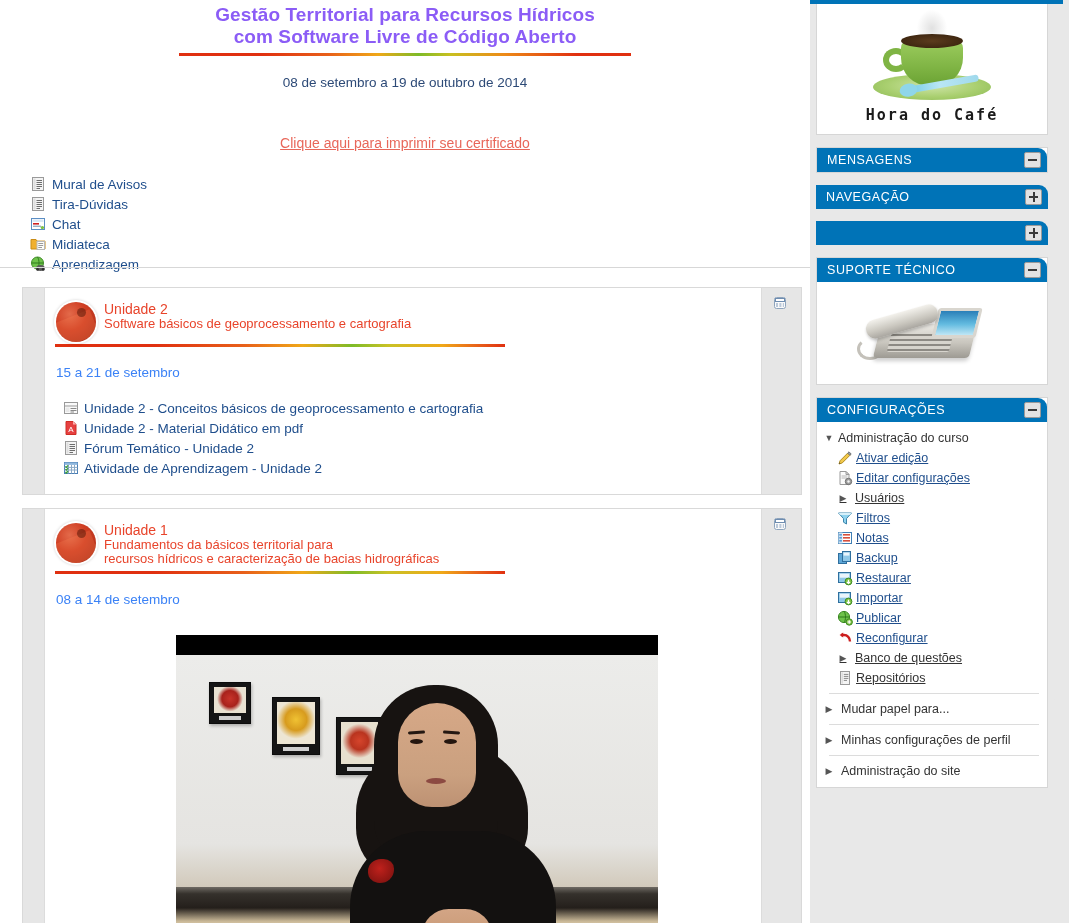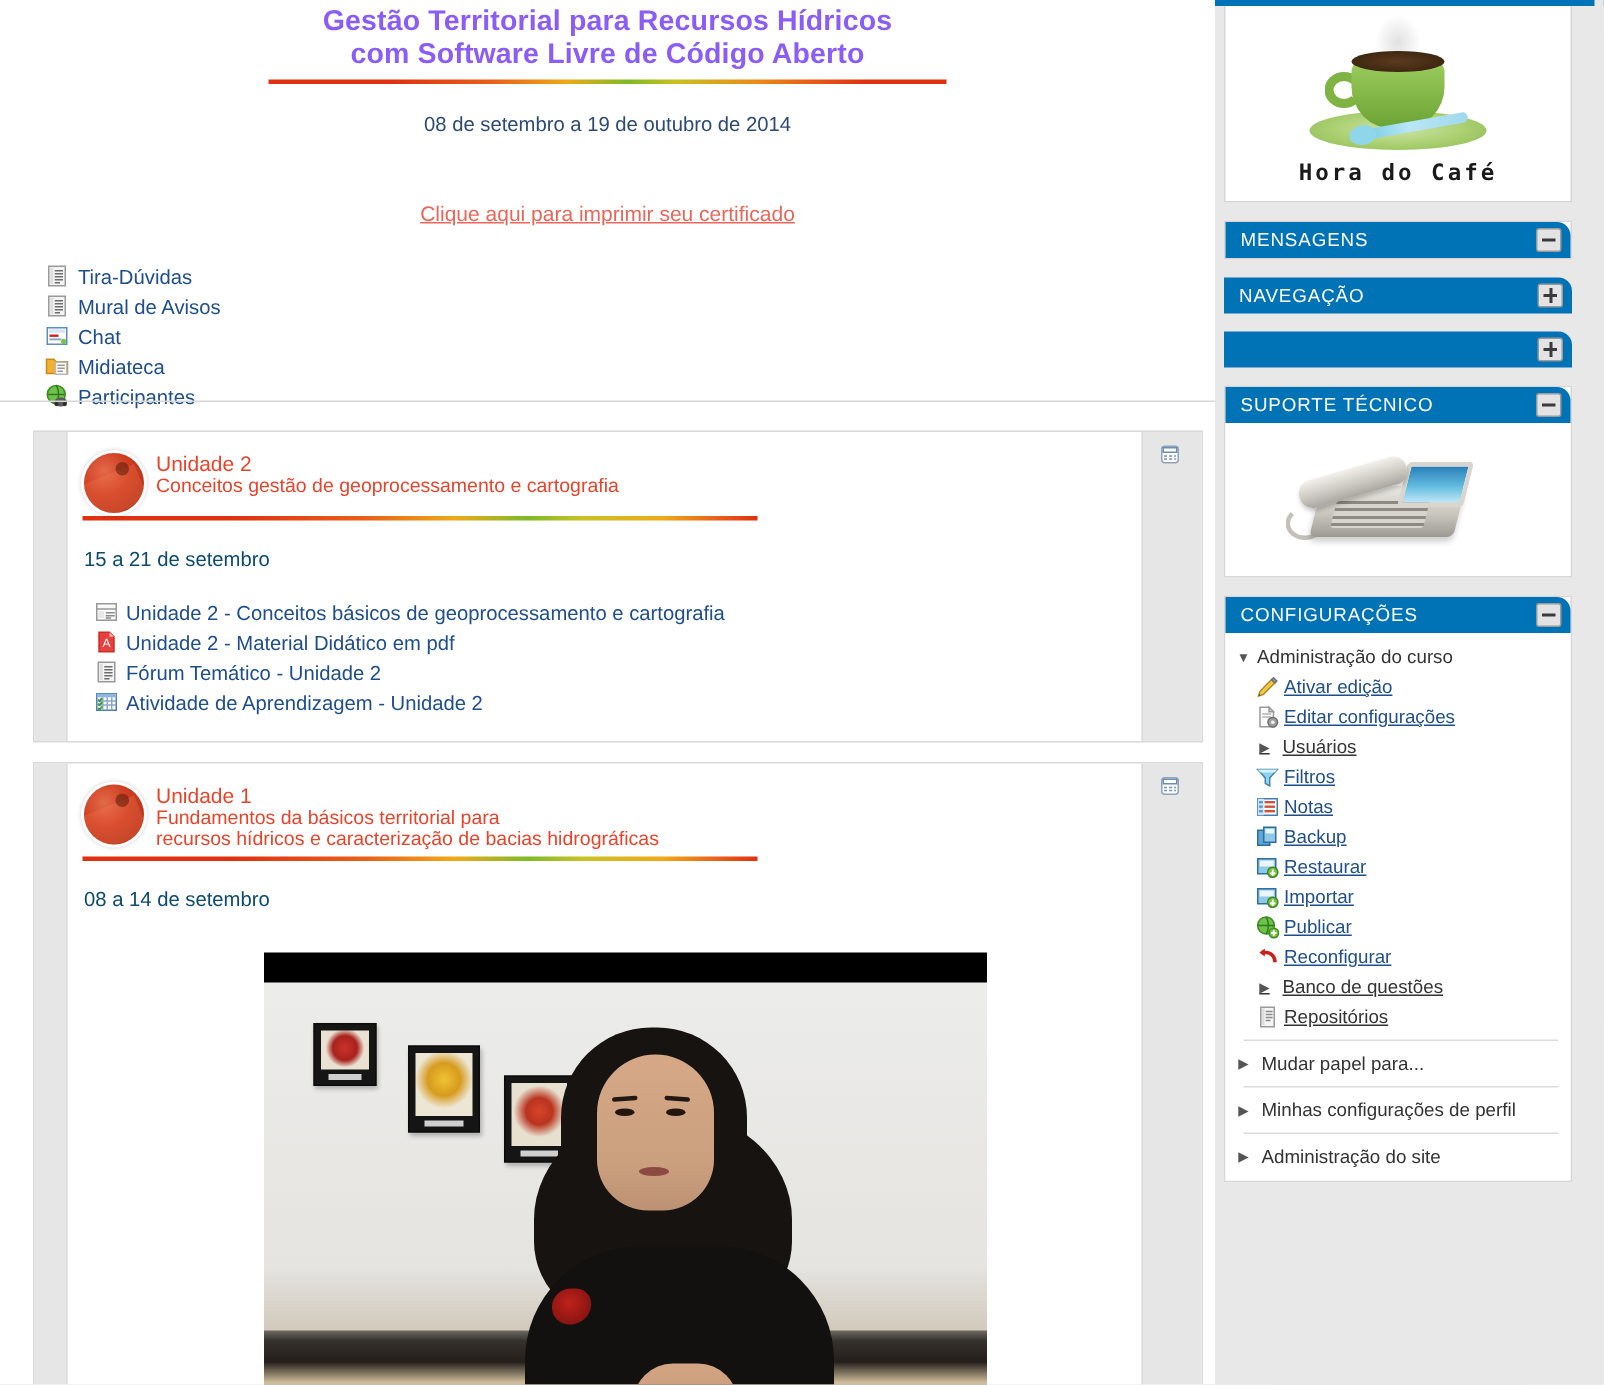--- a/index.html
+++ b/index.html
@@ -170,21 +170,21 @@
     background: linear-gradient(to right,
       #E03010 0%, #E03010 22%, #E8601A 42%,
       #F0A818 55%, #7DBB28 66%, #C9C226 74%,
       #F0A818 86%, #E8601A 94%, #E03010 100%);
   }
   .unit-rule.r1 { width: 450px; margin-left: -1px; }
   .unit-rule.r2 { width: 450px; margin-left: -1px; }
 
   .unit-dates {
     margin-top: 18px;
-    color: #0c4a6e;
+    color: #3b82f6;
     font-size: 13.5px;
   }
   .res-list {
     margin: 18px 0 0 7px;
     padding: 0;
     list-style: none;
   }
   .res-list li {
     display: flex;
     align-items: center;
@@ -462,37 +462,37 @@
             <rect x="3.5" y="2.5" width="2" height="11" fill="#dedede"></rect>
             <g stroke="#6d6d6d" stroke-width="1">
                 <line x1="6.5" y1="4.5" x2="12" y2="4.5"></line>
                 <line x1="6.5" y1="6.5" x2="12" y2="6.5"></line>
                 <line x1="6.5" y1="8.5" x2="12" y2="8.5"></line>
                 <line x1="6.5" y1="10.5" x2="12" y2="10.5"></line>
                 <line x1="6.5" y1="12.5" x2="10" y2="12.5"></line>
               </g>
           </svg>
         </span>
-        <span class="lnk">Tira-Dúvidas</span>
+        <span class="lnk">Mural de Avisos</span>
       </li>
       <li>
         <span class="ico">
           <svg width="16" height="16" viewBox="0 0 16 16">
             <rect x="2.5" y="1.5" width="11" height="13" fill="#f4f4f4" stroke="#9a9a9a"></rect>
             <rect x="3.5" y="2.5" width="2" height="11" fill="#dedede"></rect>
             <g stroke="#6d6d6d" stroke-width="1">
                 <line x1="6.5" y1="4.5" x2="12" y2="4.5"></line>
                 <line x1="6.5" y1="6.5" x2="12" y2="6.5"></line>
                 <line x1="6.5" y1="8.5" x2="12" y2="8.5"></line>
                 <line x1="6.5" y1="10.5" x2="12" y2="10.5"></line>
                 <line x1="6.5" y1="12.5" x2="10" y2="12.5"></line>
               </g>
           </svg>
         </span>
-        <span class="lnk">Mural de Avisos</span>
+        <span class="lnk">Tira-Dúvidas</span>
       </li>
       <li>
         <span class="ico">
           <svg width="16" height="16" viewBox="0 0 16 16">
             <rect x="1.5" y="2.5" width="13" height="11" fill="#ffffff" stroke="#5b8ec4"></rect>
             <rect x="2.5" y="3.5" width="11" height="2.4" fill="#d9e7f5"></rect>
             <rect x="3" y="7" width="6" height="1.6" fill="#cf2222"></rect>
             <rect x="3" y="9.6" width="8" height="1.3" fill="#8fa8c0"></rect>
             <circle cx="12.4" cy="11.6" r="1.7" fill="#7ec243"></circle>
           </svg>
@@ -516,21 +516,21 @@
       <li>
         <span class="ico">
           <svg width="16" height="16" viewBox="0 0 16 16">
             <circle cx="7.5" cy="7" r="6" fill="#6ec24a" stroke="#3e8a25"></circle>
             <path d="M2 7h11M7.5 1.2c2 2.4 2 9 0 11.6" stroke="#2f7a1c" fill="none"></path>
             <ellipse cx="10.5" cy="12" rx="4.3" ry="3" fill="#5b5b5b"></ellipse>
             <circle cx="7.6" cy="13.4" r="1.4" fill="#2d2d2d"></circle>
             <circle cx="13.2" cy="13.4" r="1.4" fill="#2d2d2d"></circle>
           </svg>
         </span>
-        <span class="lnk">Participantes</span>
+        <span class="lnk">Aprendizagem</span>
       </li>
     </ul>
 
     <div class="gen-sep"></div>
 
     <div class="section-block" style="margin-top:13px;">
       <div class="side-left"></div>
       <div class="side-right">
         <span class="ico topic-ico">
           <svg width="16" height="16" viewBox="0 0 16 16">
@@ -539,21 +539,21 @@
             <line x1="4" y1="9" x2="12" y2="9" stroke="#7a96b8" stroke-dasharray="2 1.4"></line>
             <line x1="4" y1="11" x2="12" y2="11" stroke="#7a96b8" stroke-dasharray="2 1.4"></line>
           </svg>
         </span>
       </div>
       <div class="section-inner">
         <div class="unit-head">
           <div class="unit-bullet"></div>
           <div class="unit-text">
             <div class="unit-name">Unidade 2</div>
-            <div class="unit-sub">Conceitos gestão de geoprocessamento e cartografia</div>
+            <div class="unit-sub">Software básicos de geoprocessamento e cartografia</div>
           </div>
         </div>
         <div class="unit-rule r1"></div>
 
         <div class="unit-dates">15 a 21 de setembro</div>
 
         <ul class="res-list">
           <li>
             <span class="ico">
               <svg width="16" height="16" viewBox="0 0 16 16">

